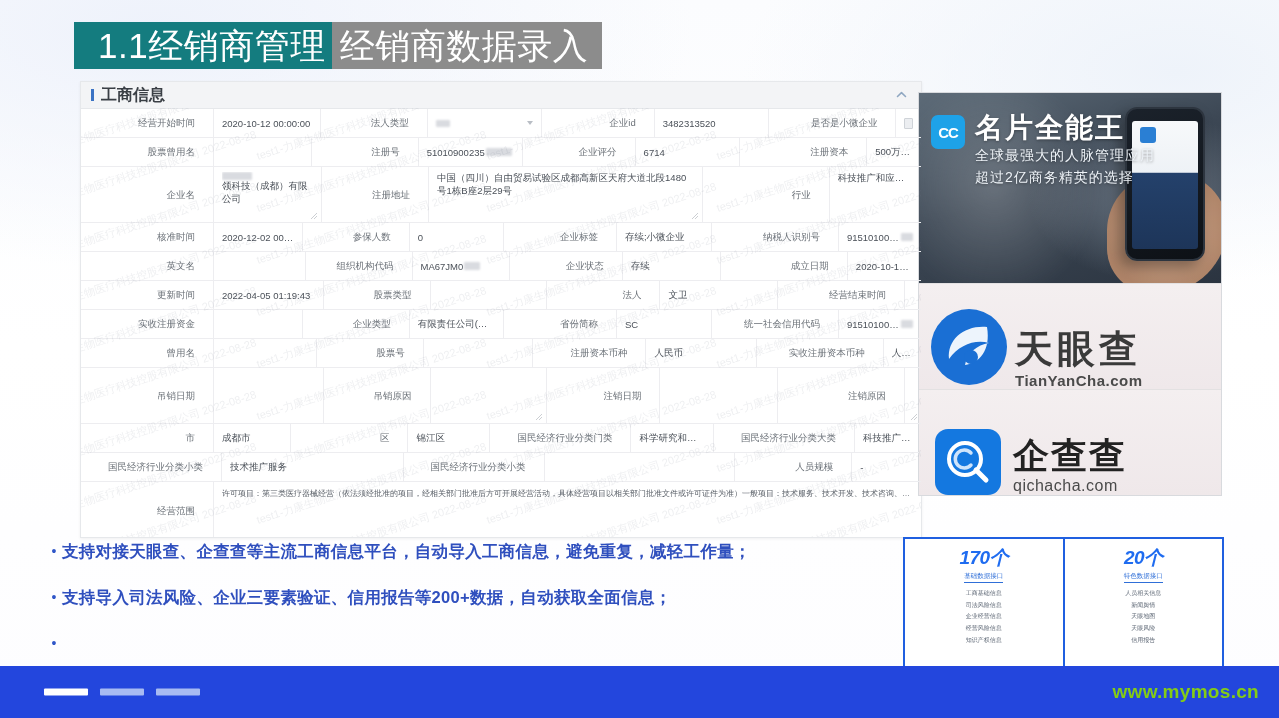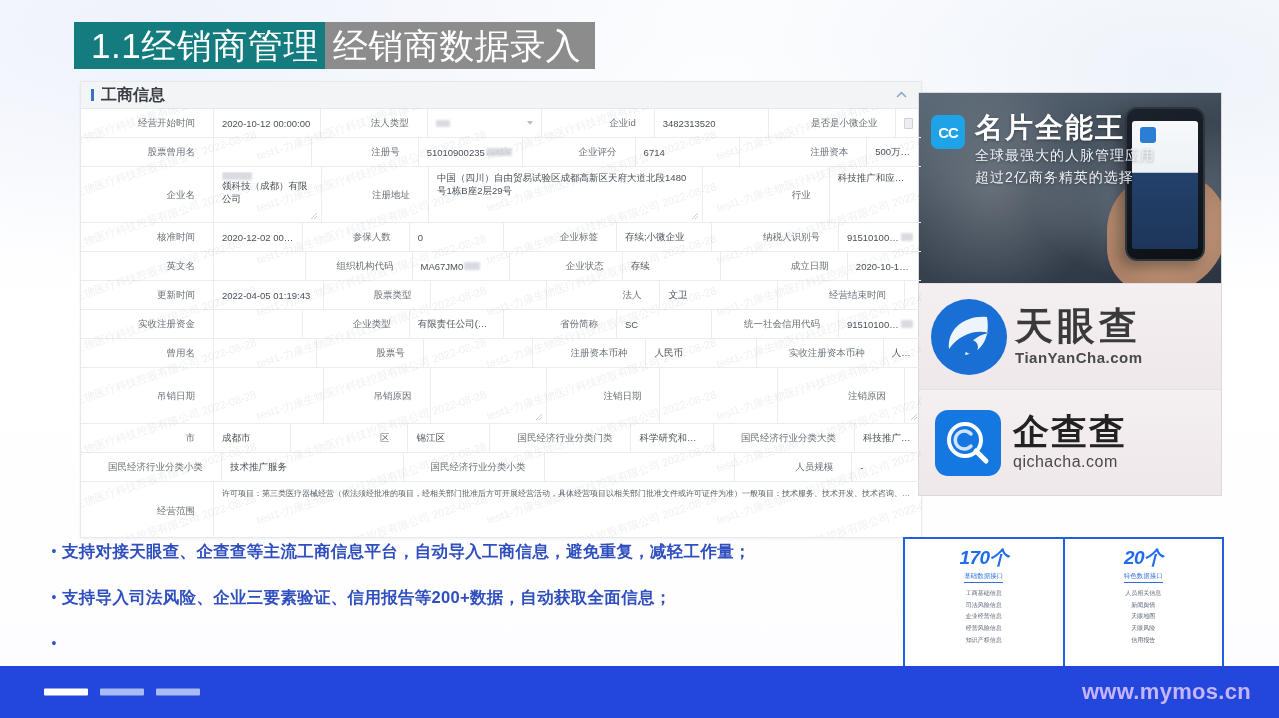--- a/index.html
+++ b/index.html
@@ -24,21 +24,21 @@
     position:absolute;left:74px;top:22px;height:47px;
     display:flex;align-items:stretch;
   }
   .title-seg{
     display:flex;align-items:center;
     padding:0 6px 0 8px;
     font-size:35px;line-height:1;color:#ffffff;
     letter-spacing:.5px;white-space:nowrap;
     font-family:"Liberation Sans","DejaVu Sans",sans-serif;
   }
-  .title-seg.teal{background:#147c7f;padding-left:17px;}
+  .title-seg.teal{background:#147c7f;padding-left:24px;}
   .title-seg.gray{background:#8c8c8c;padding-right:14px;text-align:right;}
 
   
   .form-card{
     position:absolute;left:80px;top:81px;width:840px;height:455px;
     background:#ffffff;border:1px solid #e6e8eb;
     box-shadow:0 1px 3px rgba(0,0,0,.06);
     overflow:hidden;
   }
   .card-head{
@@ -175,21 +175,21 @@
     content:"";position:absolute;left:8px;top:6px;width:16px;height:16px;
     background:#2a7fd4;border-radius:3px;
   }
   .hand{
     position:absolute;right:-6px;bottom:-10px;width:120px;height:120px;
     background:radial-gradient(closest-side,#d9ae90,#b98a6b);
     border-radius:52% 48% 60% 40%;opacity:.92;filter:blur(.4px);
   }
 
   .logo-box{
-    height:105px;width:100%;display:flex;align-items:center;
+    height:105px;width:100%;display:flex;align-items:flex-end;
     background:linear-gradient(180deg,#f4eff0 0%,#efe8ea 100%);
     border-top:1px solid #e3e1e2;position:relative;
   }
   .tyc-mark{
     width:84px;height:84px;margin-left:8px;flex:none;position:relative;
   }
   .tyc-mark svg{display:block;}
   .logo-text{display:flex;flex-direction:column;justify-content:center;margin-left:4px;}
   .logo-cn{font-size:38px;font-weight:bold;color:#3a3a3a;letter-spacing:4px;line-height:1;}
   .logo-en{font-size:15px;font-weight:bold;color:#4a4a4a;letter-spacing:.5px;margin-top:4px;}
@@ -235,22 +235,22 @@
 
   
   .footer{
     position:absolute;left:0;bottom:0;width:1279px;height:52px;background:#2346dd;
   }
   .dashes{position:absolute;left:44px;top:50%;transform:translateY(-50%);display:flex;gap:12px;}
   .dash{width:44px;height:7px;background:#ffffff;border-radius:1px;}
   .dash.d2{background:#a8bbf2;}
   .dash.d3{background:#a8bbf2;}
   .site{
-    position:absolute;right:28px;top:50%;transform:translateY(-50%);
-    color:#c4b5fd;font-size:22px;font-weight:bold;letter-spacing:.3px;
+    position:absolute;right:20px;top:50%;transform:translateY(-50%);
+    color:#84cc16;font-size:19px;font-weight:bold;letter-spacing:.3px;
   }
 </style>
 </head>
 <body>
 
 <div class="slide-bg"></div>
 
 <div class="title-bar">
   <div class="title-seg teal">1.1经销商管理</div>
   <div class="title-seg gray">经销商数据录入</div>

